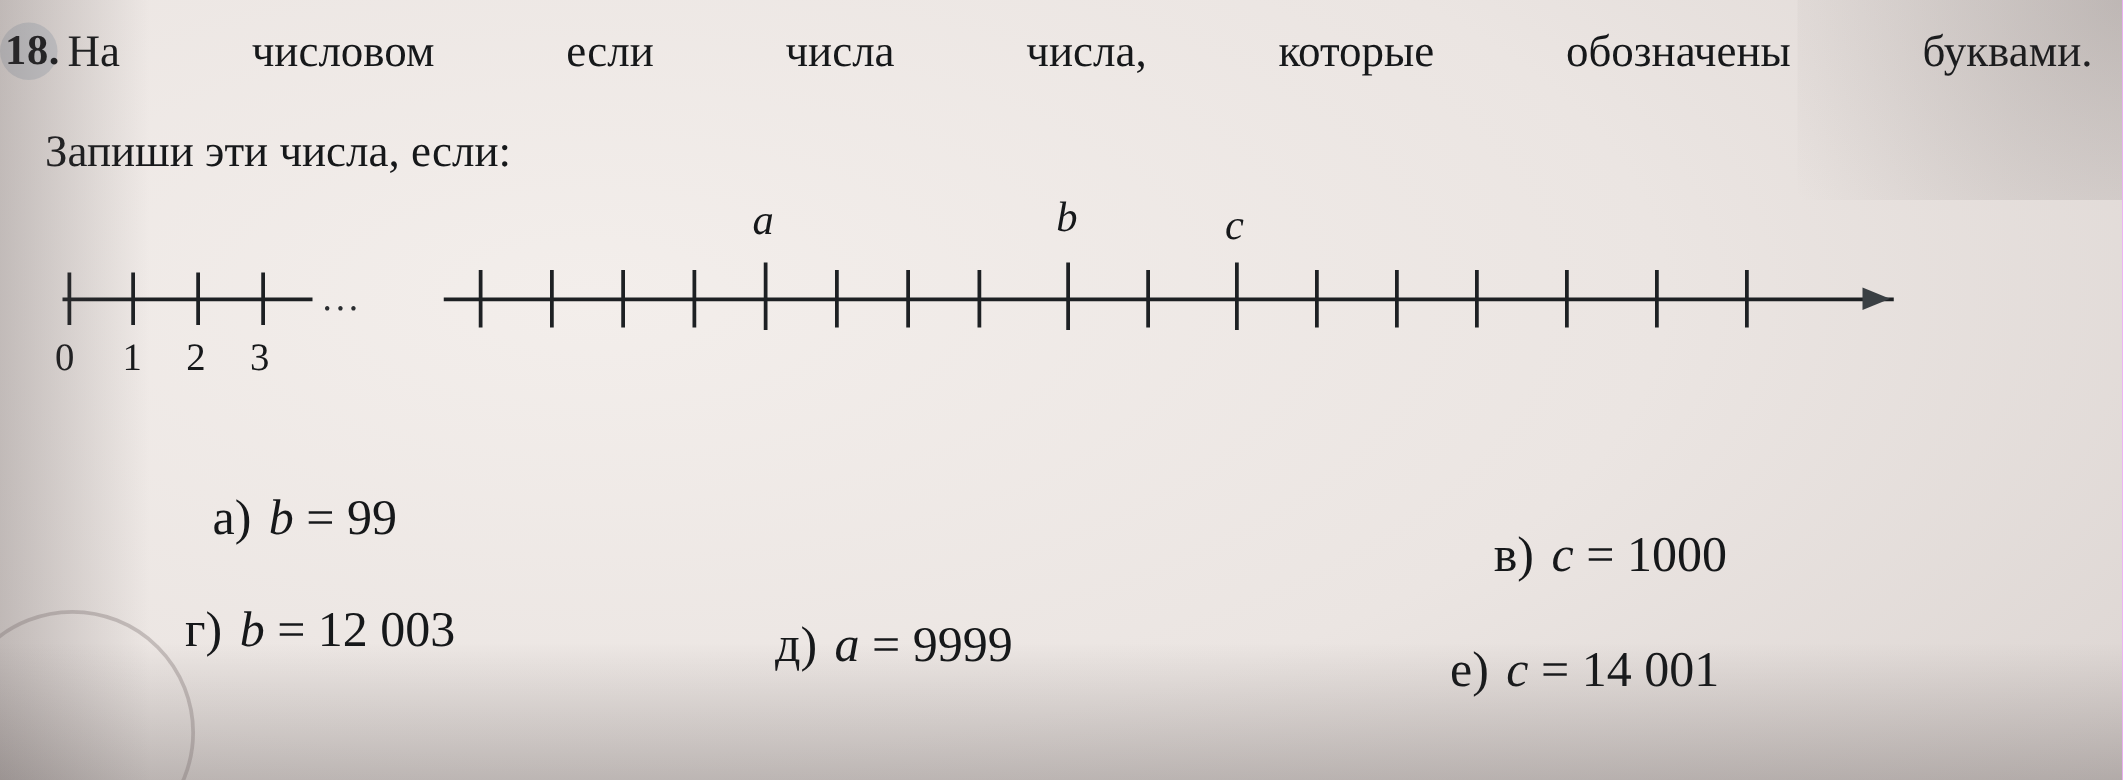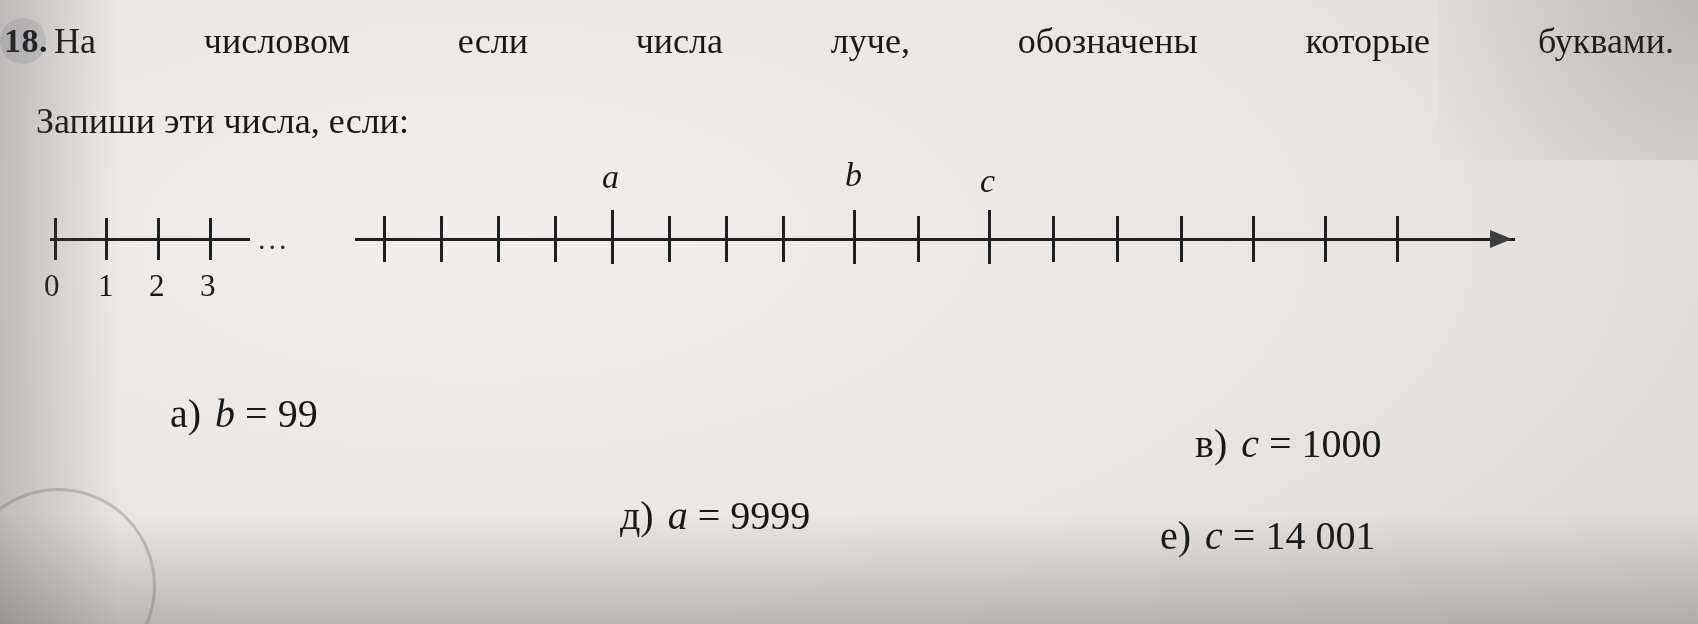--- a/index.html
+++ b/index.html
@@ -164,23 +164,23 @@
 
   <div id="number-circle"></div>
   <div id="task-number">18.</div>
 
   <div id="statement-line1">
     <div class="justified">
       <span>На</span>
       <span>числовом</span>
       <span>если</span>
       <span>числа</span>
-      <span>луче,</span>
+      <span>числа,</span>
+      <span>которые</span>
       <span>обозначены</span>
-      <span>которые</span>
       <span>буквами.</span>
     </div>
   </div>
 
   <div id="statement-line2">Запиши эти числа, если:</div>
 
   <div id="figure">
 
     <div class="axis-line" style="left:50px; top:88px; width:200px;"></div>
     <div class="tick" style="left:54px; top:68px; height:42px;"></div>
@@ -224,20 +224,23 @@
   <div id="options">
     <div class="option" style="left:170px; top:10px;">
       <span class="marker">а)</span><span class="expr"><span>b</span> <span class="num">=</span> <span class="num">99</span></span>
     </div>
 
 
     <div class="option" style="left:1160px; top:40px;margin-left:35px;">
       <span class="marker">в)</span><span class="expr"><span>c</span> <span class="num">=</span> <span class="num">1000</span></span>
     </div>
 
+    <div class="option" style="left:148px; top:100px;">
+      <span class="marker">г)</span><span class="expr"><span>b</span> <span class="num">=</span> <span class="num">12 003</span></span>
+    </div>
 
     <div class="option" style="left:620px; top:112px;">
       <span class="marker">д)</span><span class="expr"><span>a</span> <span class="num">=</span> <span class="num">9999</span></span>
     </div>
 
     <div class="option" style="left:1160px; top:132px;">
       <span class="marker">е)</span><span class="expr"><span>c</span> <span class="num">=</span> <span class="num">14 001</span></span>
     </div>
   </div>
 

